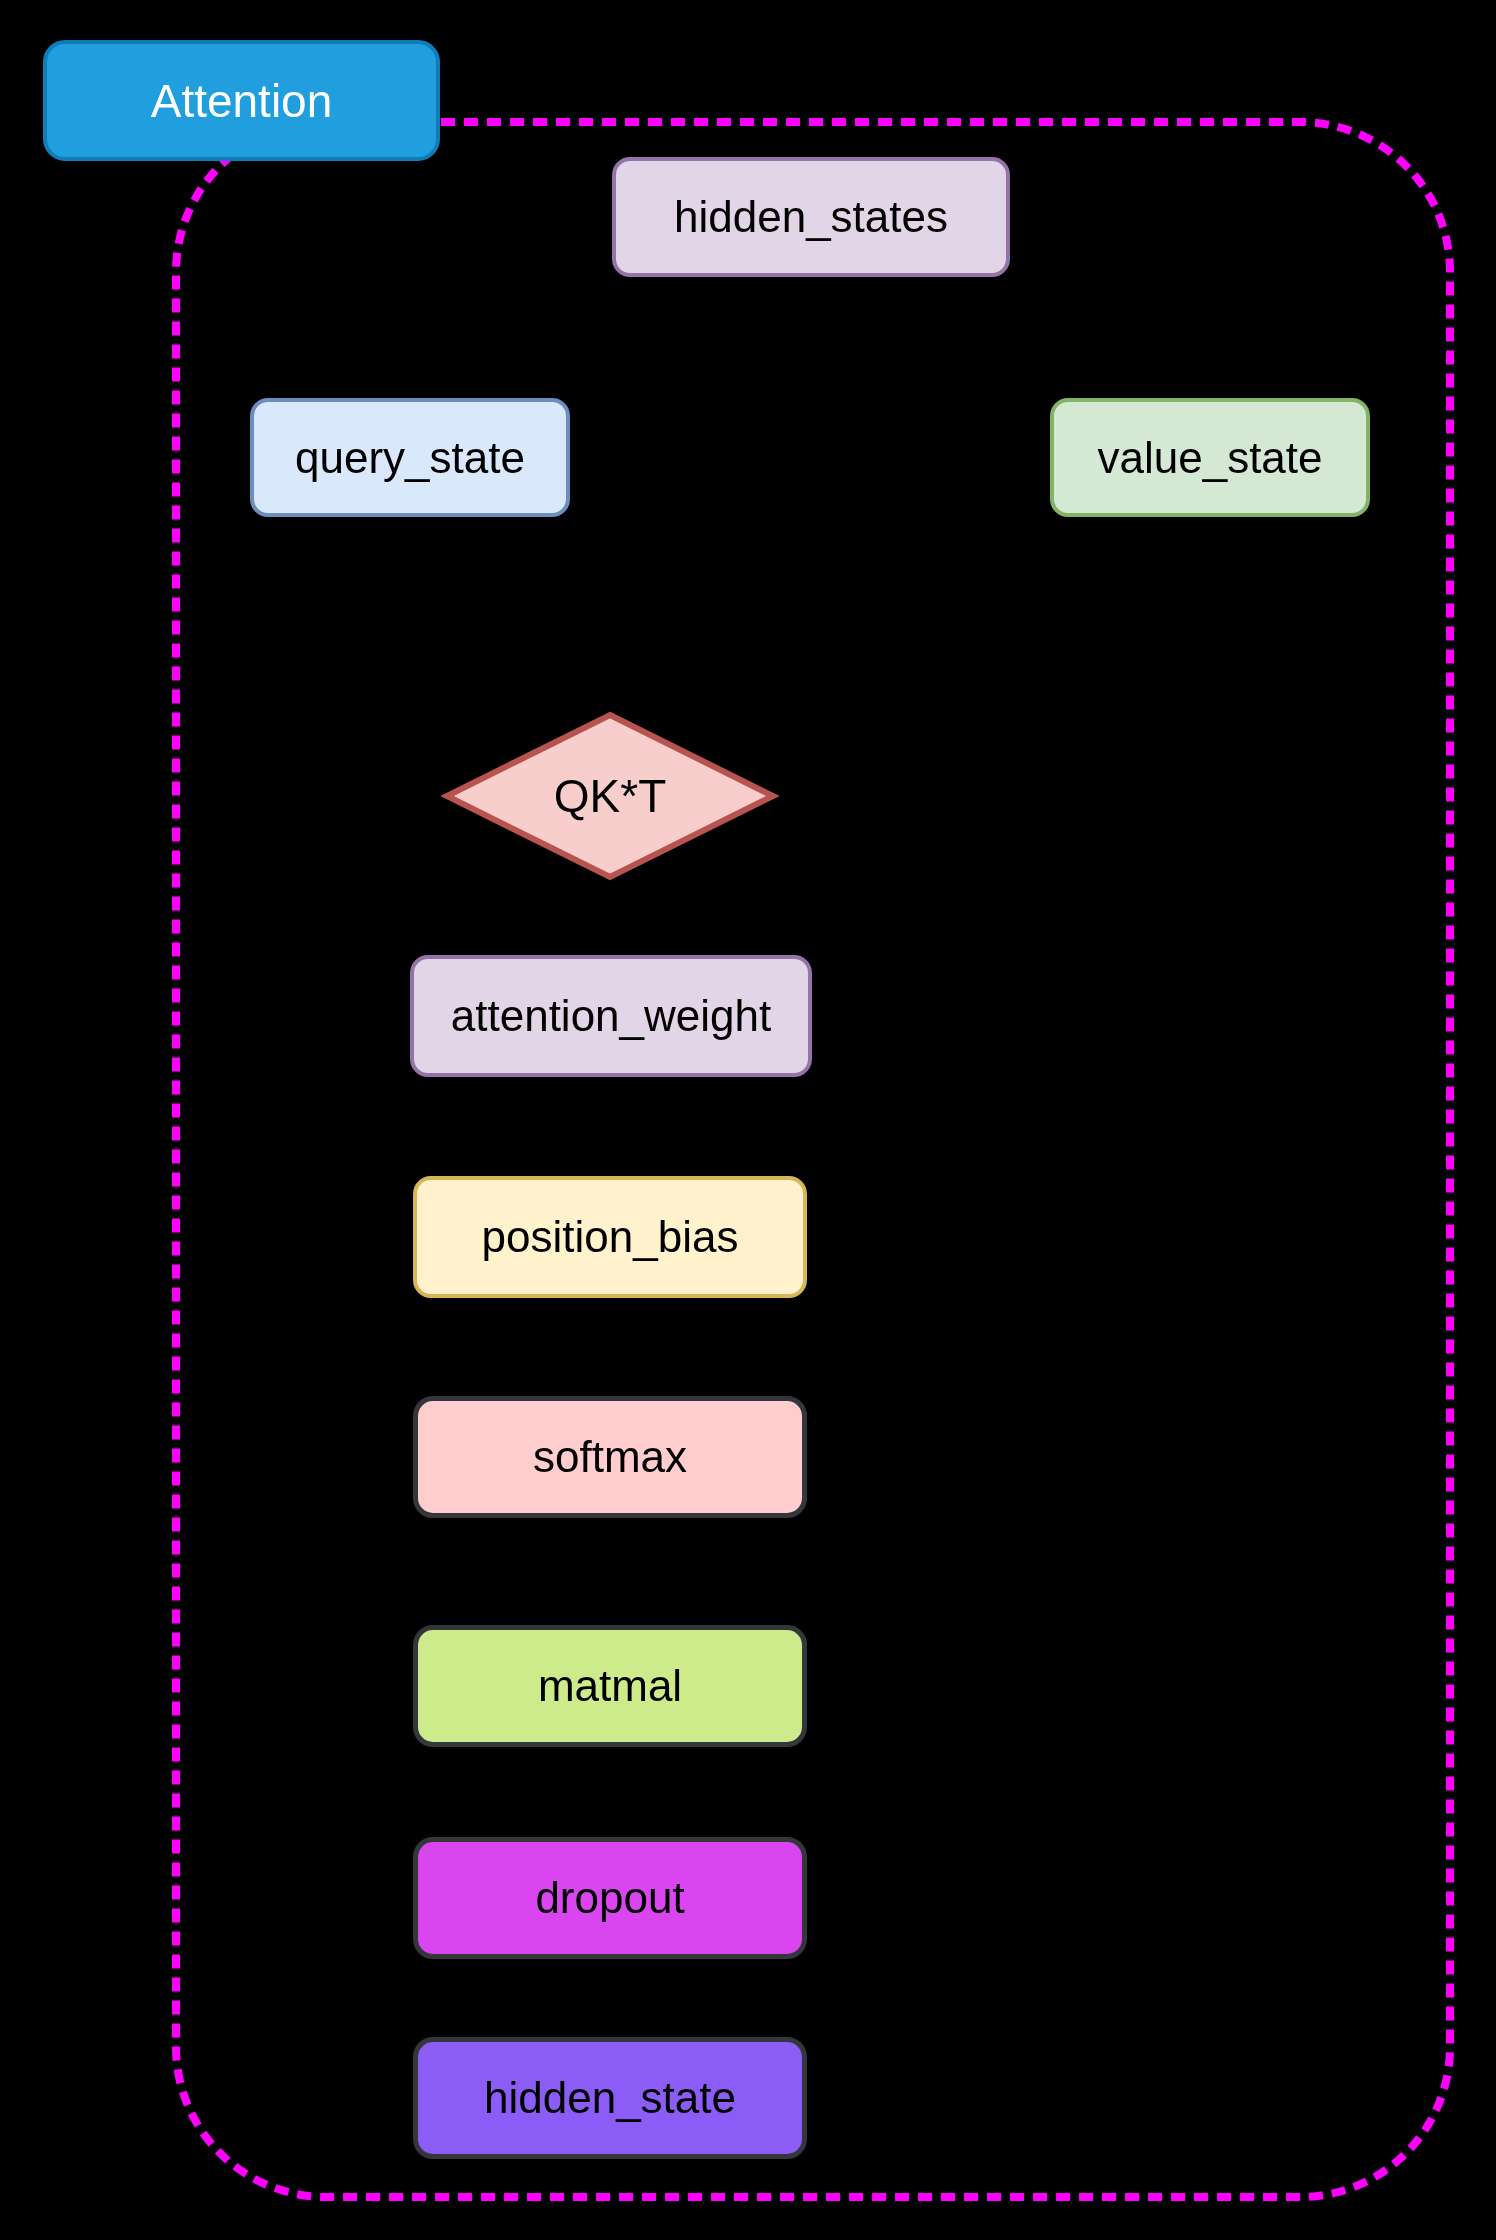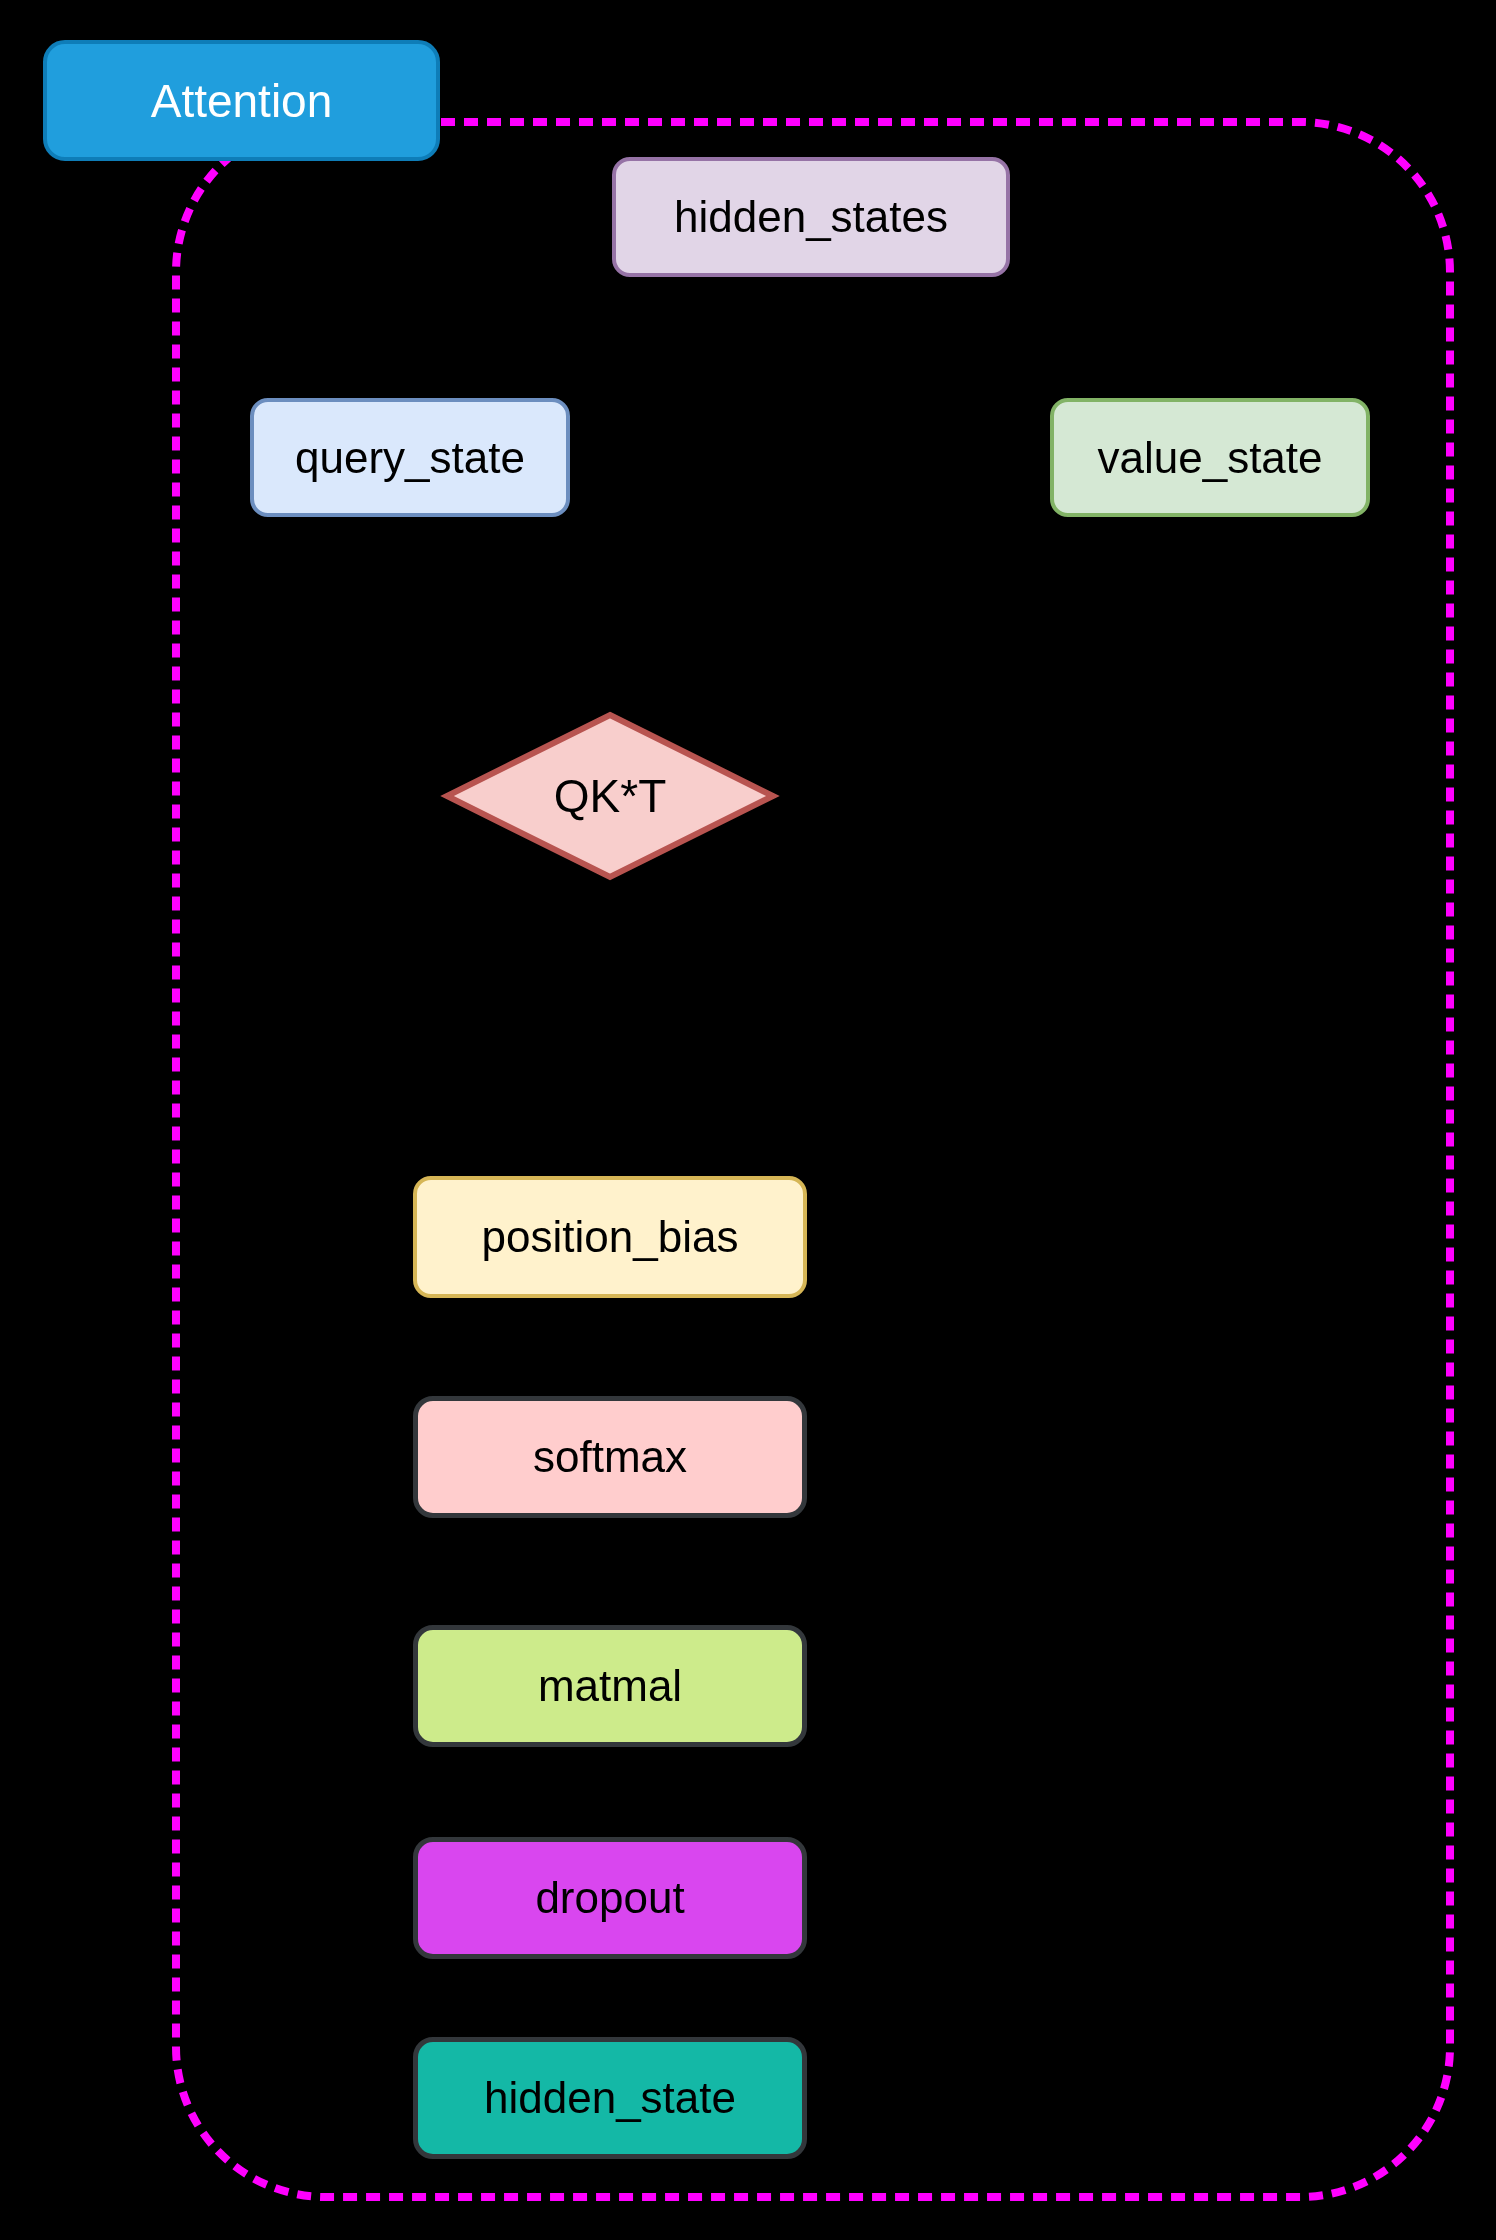--- a/index.html
+++ b/index.html
@@ -108,34 +108,37 @@
 
 
   <div class="node n-value-state" style="background-color: rgb(213, 232, 212); border-color: rgb(130, 179, 102);">
     <span>value_state</span>
   </div>
 
   <div class="diamond-label">
     <span>QK*T</span>
   </div>
 
+  <div class="node n-attention-weight" style="background-color: rgb(225, 213, 231); border-color: rgb(150, 115, 166);">
+    <span>attention_weight</span>
+  </div>
 
   <div class="node n-position-bias" style="background-color: rgb(255, 242, 204); border-color: rgb(214, 182, 86);">
     <span>position_bias</span>
   </div>
 
   <div class="node dark n-softmax" style="background-color: rgb(255, 205, 205); border-color: rgb(51, 55, 59);">
     <span>softmax</span>
   </div>
 
   <div class="node dark n-matmal" style="background-color: rgb(205, 235, 139); border-color: rgb(51, 55, 59);">
     <span>matmal</span>
   </div>
 
   <div class="node dark n-dropout" style="background-color: #d946ef; border-color: rgb(51, 55, 59); justify-content: center;">
     <span>dropout</span>
   </div>
 
-  <div class="node dark n-hidden-state" style="background-color: #14b8a6; border-color: rgb(51, 55, 59);">
+  <div class="node dark n-hidden-state" style="background-color: #8b5cf6; border-color: rgb(51, 55, 59);">
     <span>hidden_state</span>
   </div>
 
 </div>
 
 </body></html>

